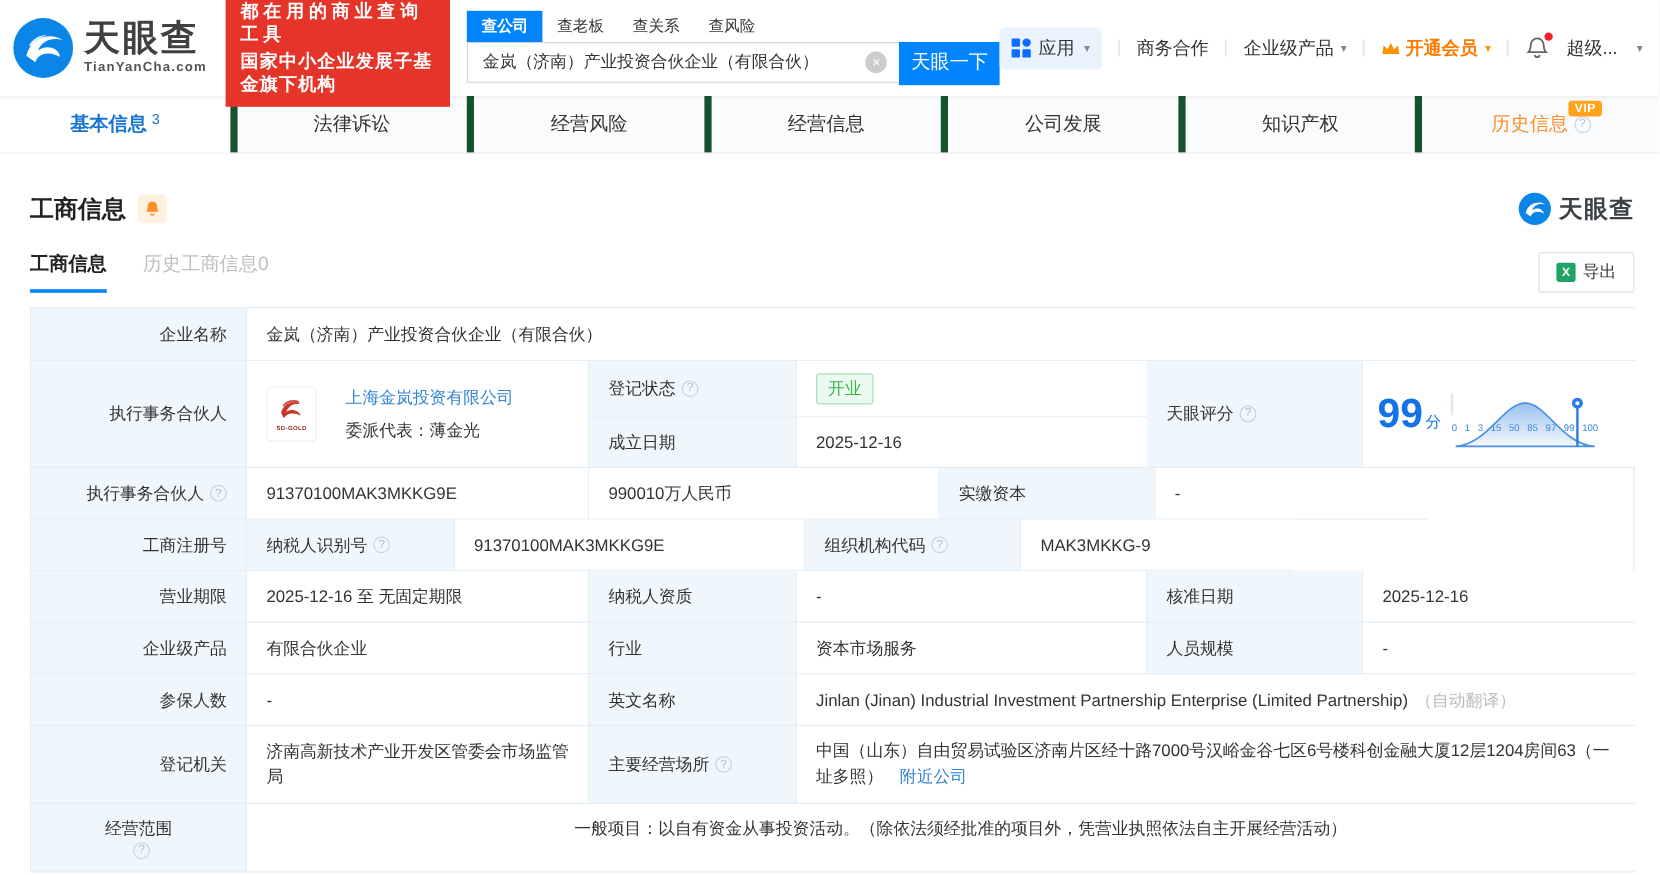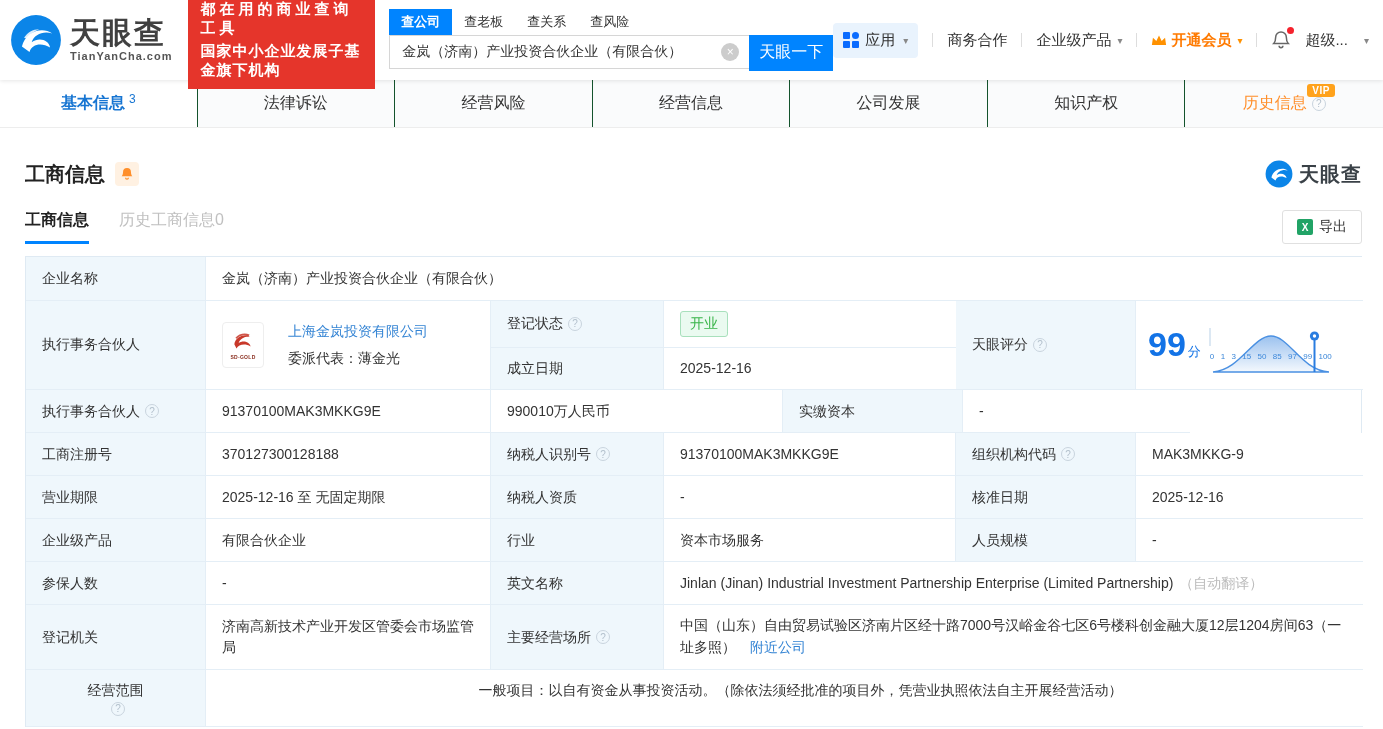--- a/index.html
+++ b/index.html
@@ -40,21 +40,21 @@
   .divider { width:1px; height:14px; background:#ddd; }
   .nav-item { font-size:15px; color:#333; cursor:pointer; display:flex; align-items:center; gap:4px; }
   .vip-nav { color:#ff7a00; font-weight:bold; }
   .bell-wrap { position:relative; cursor:pointer; display:flex; }
   .bell-dot { position:absolute; top:-3px; right:-3px; width:7px; height:7px; background:#f5222d; border-radius:50%; }
 
   
   .tabbar { display:grid; grid-template-columns:repeat(7,1fr); height:48px; background:#fafbfc;
     border-bottom:1px solid #ededed; position:relative; z-index:4; }
   .mtab { display:flex; align-items:center; justify-content:center; font-size:16px; color:#333;
-    border-right:1px solid #14532d; cursor:pointer; position:relative; }
+    border-right:6px solid #14532d; cursor:pointer; position:relative; }
   .mtab:last-child { border-right:none; }
   .mtab.active { background:#fff; color:#1775d2; font-weight:bold; }
   .mtab .count { font-size:12px; font-weight:normal; color:#1775d2; margin-left:4px; align-self:flex-start; margin-top:12px;}
   .mtab.vip-tab { color:#ff8f2b; }
   .vip-badge { position:absolute; top:4px; right:48px; background:#ffa21c; color:#fff; font-size:10px;
     font-weight:bold; border-radius:3px; padding:1px 5px; letter-spacing:.5px; }
   .help { display:inline-flex; align-items:center; justify-content:center; width:14px; height:14px;
     border:1px solid #c9d4de; border-radius:50%; color:#b3c0cc; font-size:10px; margin-left:5px; flex:none; }
 
   
@@ -74,21 +74,21 @@
     font-weight:bold; display:flex; align-items:center; justify-content:center; }
 
   
   .biz-table { margin-top:12px; width:1337px; border:1px solid #dfeaf3; border-bottom:none; font-size:14px; }
   .trow { display:flex; }
   .cell { border-right:1px solid #e4eef6; border-bottom:1px solid #e4eef6; padding:10px 16px;
     display:flex; align-items:center; line-height:1.55; }
   .cell:last-child { border-right:none; }
   .lbl { background:#eff7fc; color:#333; flex:none; }
   .val { background:#fff; color:#333; flex:none; }
-  .w-l1{width:180px;} .w-v1{width:285px;} .w-l2{width:173px;} .w-v2{width:292px;}
+  .w-l1{width:180px;justify-content:flex-end;} .w-v1{width:285px;} .w-l2{width:173px;} .w-v2{width:292px;}
   .w-l3{width:180px;} .w-v3{width:227px;} .w-span-right{width:699px;} .w-span-all{width:1157px;padding-left:48px;}
   .h44{min-height:44px;} .h43{min-height:43px;} .h86{min-height:86px;} .h65{min-height:65px;} .h46{min-height:46px;flex-direction:column;}
   .mid-stack { width:465px; display:flex; flex-direction:column; }
   .mid-sub { display:flex; flex:1; }
   .mid-sub .cell { height:100%; }
   a.blue, .blue { color:#3484d4; text-decoration:none; cursor:pointer; }
   .status-badge { display:inline-block; background:#eafaf0; border:1px solid #a8e0bc; color:#3ab54a;
     border-radius:3px; padding:1px 9px; font-size:14px; }
   .partner { display:flex; align-items:center; gap:24px; }
   .partner-logo { width:42px; height:46px; border:1px solid #eee; border-radius:4px; background:#fff;
@@ -344,23 +344,20 @@
           </div>
         <div class="cell val w-v3 h43">
             <span>-</span>
           </div>
       </div>
 
       <div class="trow">
         <div class="cell lbl w-l1 h43">
             <span>工商注册号</span>
           </div>
-        <div class="cell val w-v1 h43">
-            <span>370127300128188</span>
-          </div>
         <div class="cell lbl w-l2 h43">
           <span>纳税人识别号</span>
           <span class="help">?</span>
         </div>
         <div class="cell val w-v2 h43">
             <span>91370100MAK3MKKG9E</span>
           </div>
         <div class="cell lbl w-l3 h43">
           <span>组织机构代码</span>
           <span class="help">?</span>

